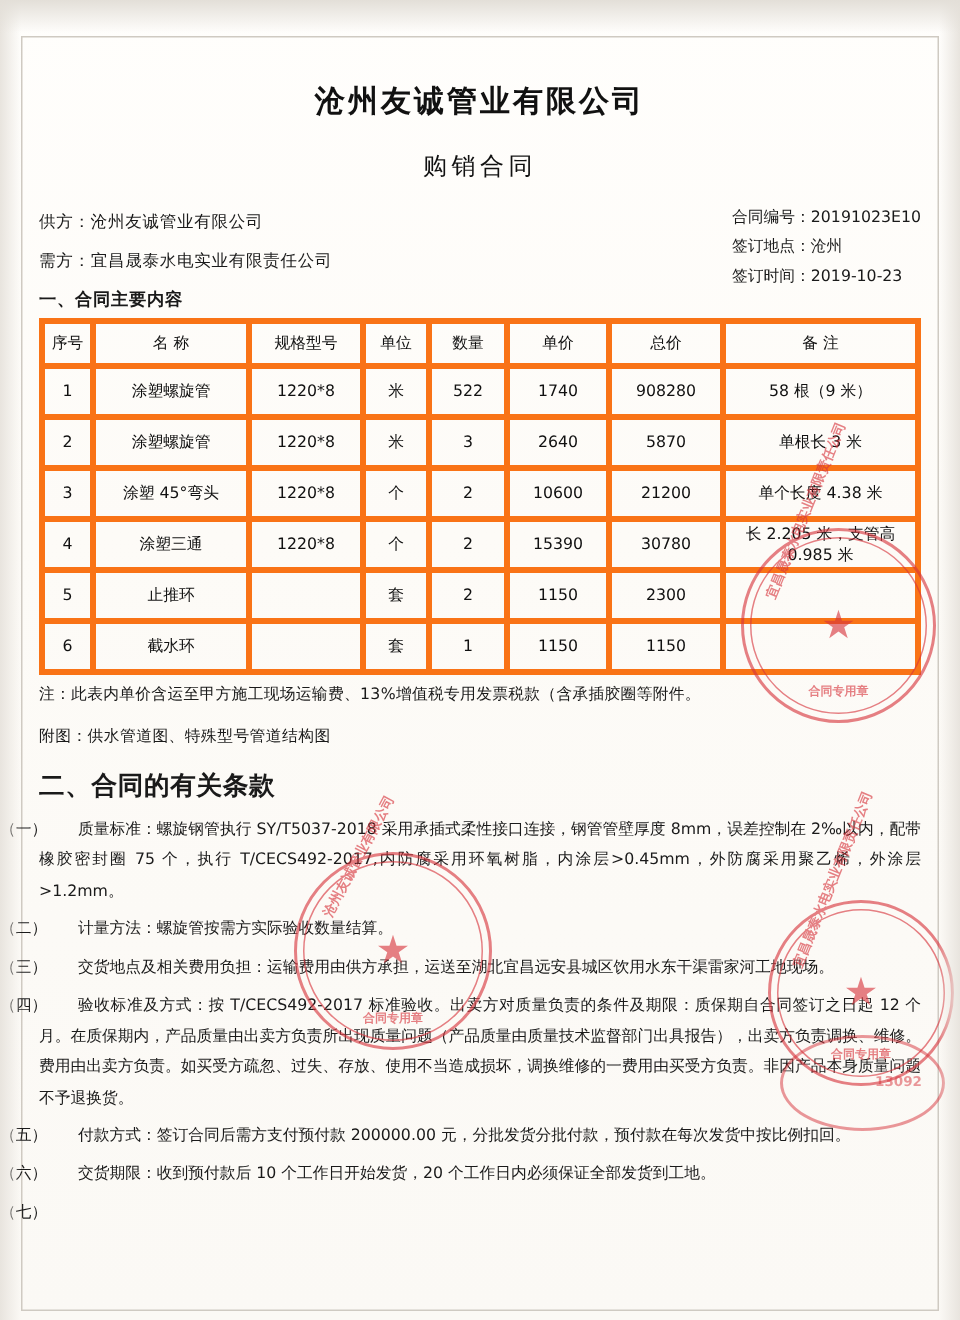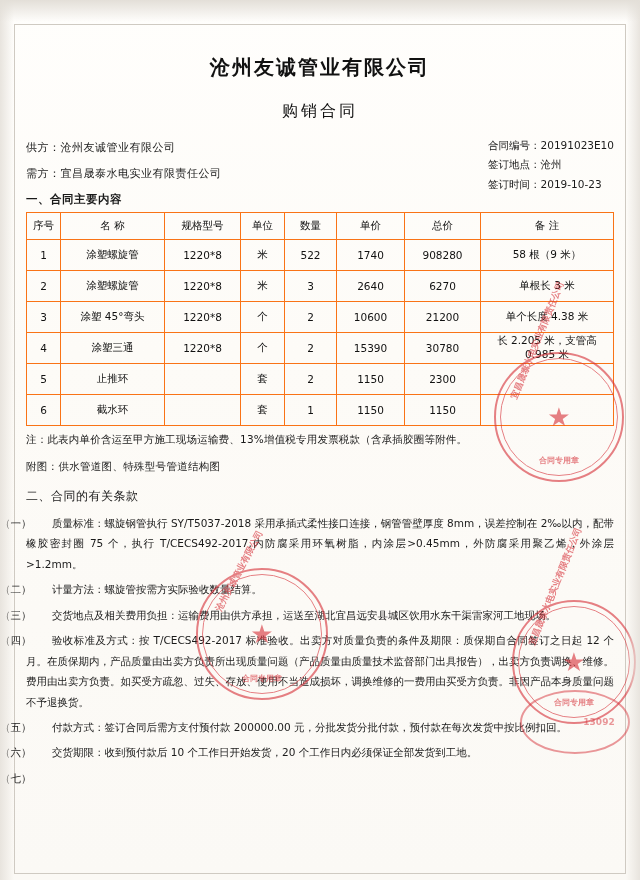--- a/index.html
+++ b/index.html
@@ -73,21 +73,21 @@
     margin-bottom:5px;
     letter-spacing:0.5px;
   }
   table.maintable{
     width:100%;
     border-collapse:collapse;
     font-size:10.5px;
     table-layout:fixed;
   }
   table.maintable th,table.maintable td{
-    border:1px solid #f97316;
+    border:4px solid #f97316;
     text-align:center;
     height:28px;
     padding:1px 4px;
     font-weight:normal;
     color:#111;
   }
   table.maintable th{
     font-weight:normal;
     height:24px;
   }
@@ -105,22 +105,22 @@
     margin-top:5px;
     line-height:1.6;
     letter-spacing:0.2px;
   }
   .attach{
     font-size:10.5px;
     margin-top:12px;
     letter-spacing:0.3px;
   }
   .clause-head{
-    font-size:12px;
-    font-weight:normal;
+    font-size:17px;
+    font-weight:bold;
     margin-top:14px;
     margin-bottom:8px;
     letter-spacing:0.5px;
   }
   .clause{
     font-size:10.5px;
     line-height:1.95;
     margin-bottom:5px;
     text-align:justify;
   }
@@ -284,21 +284,21 @@
           <td>908280</td>
           <td>58 根（9 米）</td>
         </tr>
         <tr>
           <td>2</td>
           <td>涂塑螺旋管</td>
           <td>1220*8</td>
           <td>米</td>
           <td>3</td>
           <td>2640</td>
-          <td>6270</td>
+          <td>5870</td>
           <td>单根长 3 米</td>
         </tr>
         <tr>
           <td>3</td>
           <td>涂塑 45°弯头</td>
           <td>1220*8</td>
           <td>个</td>
           <td>2</td>
           <td>10600</td>
           <td>21200</td>

